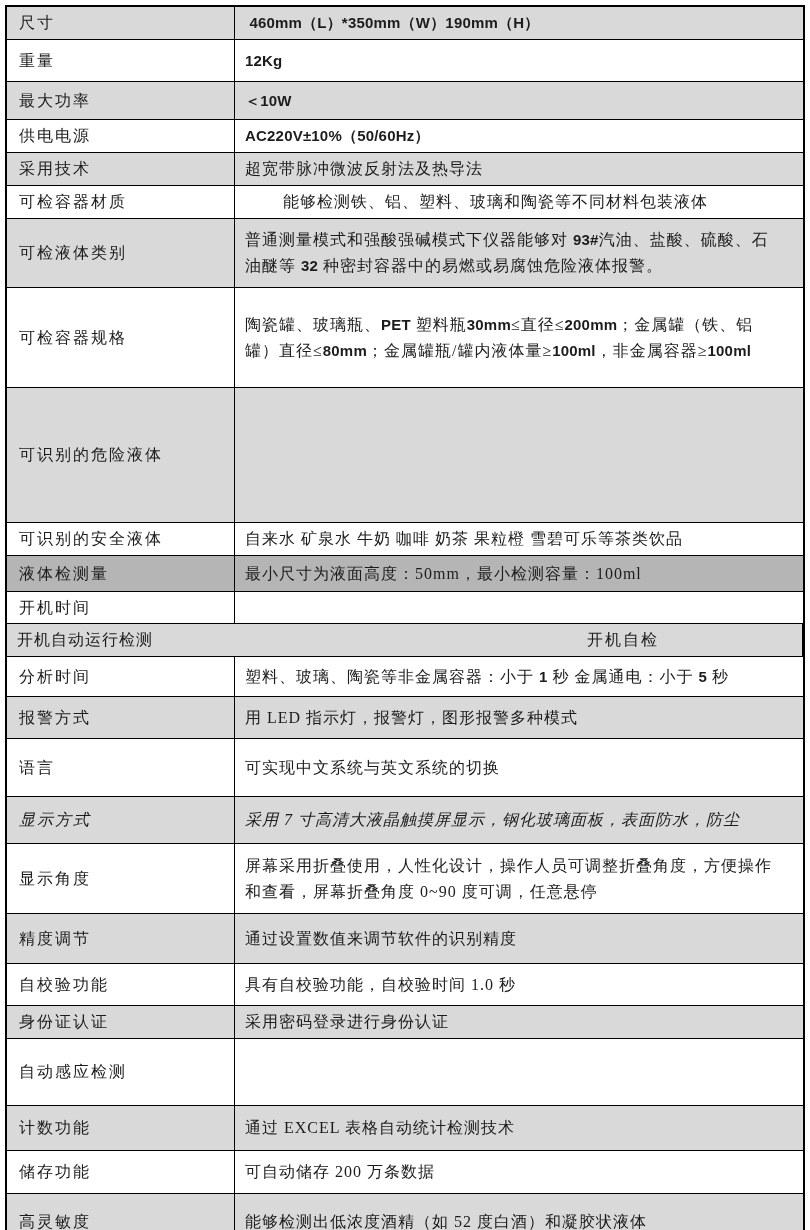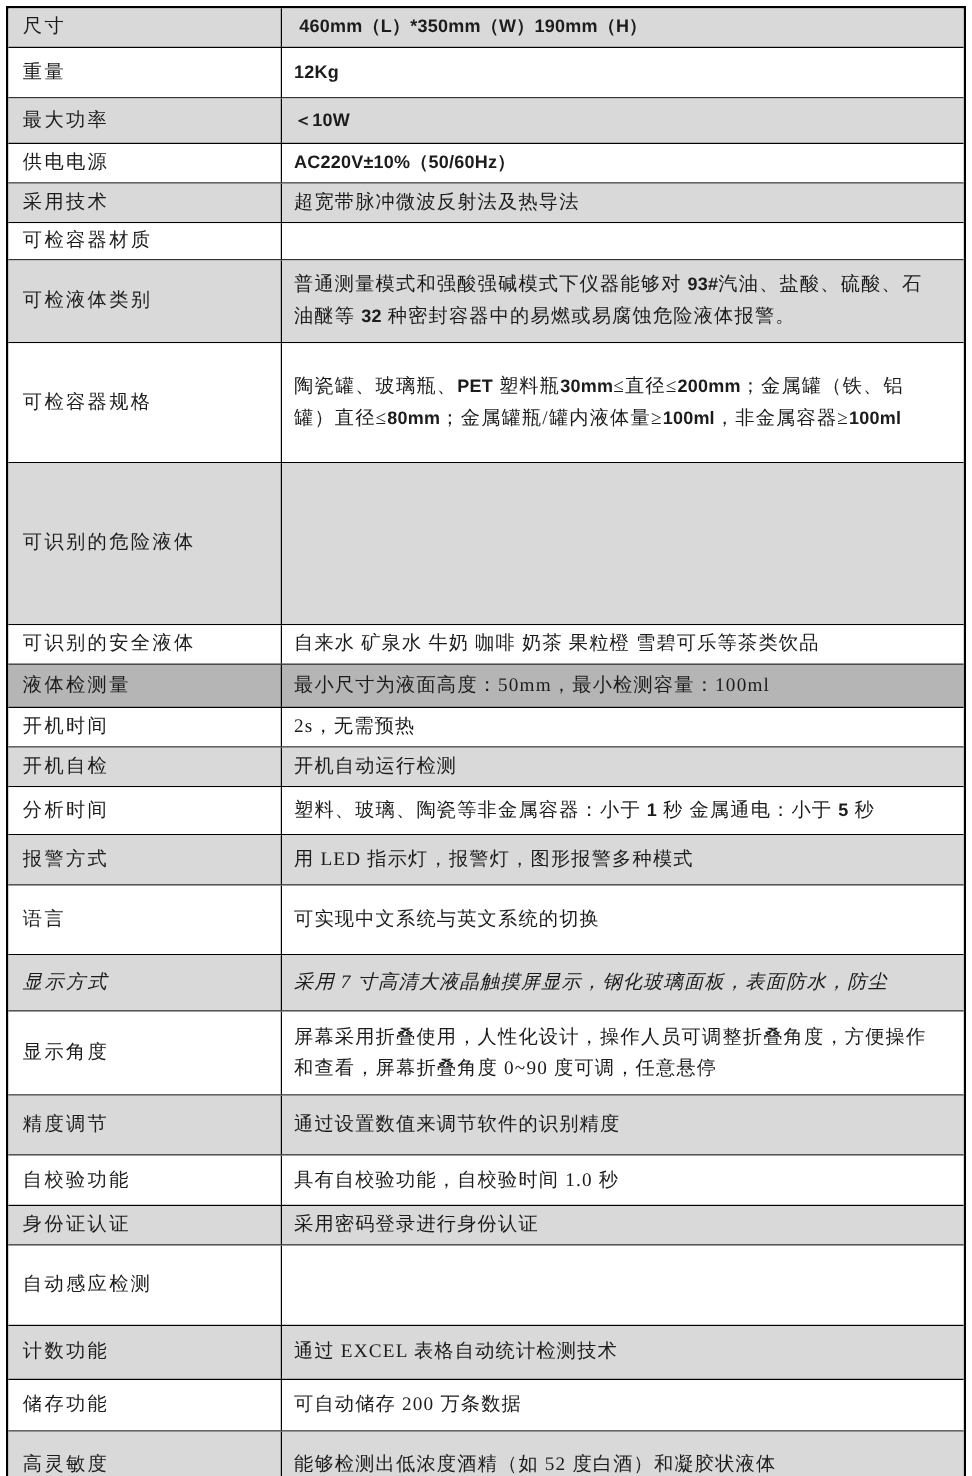--- a/index.html
+++ b/index.html
@@ -101,20 +101,23 @@
         <span>采用技术</span>
       </div>
       <div class="cell cell-value">
         <span class="val-text"><span>超宽带脉冲微波反射法及热导法</span></span>
       </div>
     </div>
     <div class="row shade-white" style="min-height: 31px; gap: 38px;">
       <div class="cell cell-label">
         <span>可检容器材质</span>
       </div>
+      <div class="cell cell-value">
+        <span class="val-text"><span>能够检测铁、铝、塑料、玻璃和陶瓷等不同材料包装液体</span></span>
+      </div>
     </div>
     <div class="row shade-gray" style="min-height: 69px;">
       <div class="cell cell-label">
         <span>可检液体类别</span>
       </div>
       <div class="cell cell-value">
         <span class="val-text"><span>普通测量模式和强酸强碱模式下仪器能够对 </span><span class="num">93#</span><span>汽油、盐酸、硫酸、石油醚等 </span><span class="num">32</span><span> 种密封容器中的易燃或易腐蚀危险液体报警。</span></span>
       </div>
     </div>
     <div class="row shade-white" style="min-height: 100px;">
@@ -143,30 +146,27 @@
         <span>液体检测量</span>
       </div>
       <div class="cell cell-value">
         <span class="val-text"><span>最小尺寸为液面高度：50mm，最小检测容量：100ml</span></span>
       </div>
     </div>
     <div class="row shade-white" style="min-height: 32px;">
       <div class="cell cell-label">
         <span>开机时间</span>
       </div>
-      <div class="cell cell-value">
-        <span class="val-text"><span>2s，无需预热</span></span>
-      </div>
     </div>
     <div class="row shade-gray" style="min-height: 33px;">
+      <div class="cell cell-value">
+        <span class="val-text"><span>开机自动运行检测</span></span>
+      </div>
       <div class="cell cell-label">
         <span>开机自检</span>
-      </div>
-      <div class="cell cell-value">
-        <span class="val-text"><span>开机自动运行检测</span></span>
       </div>
     </div>
     <div class="row shade-white" style="min-height: 40px;">
       <div class="cell cell-label">
         <span>分析时间</span>
       </div>
       <div class="cell cell-value">
         <span class="val-text"><span>塑料、玻璃、陶瓷等非金属容器：小于 </span><span class="num">1</span><span> 秒 金属通电：小于 </span><span class="num">5</span><span> 秒</span></span>
       </div>
     </div>

